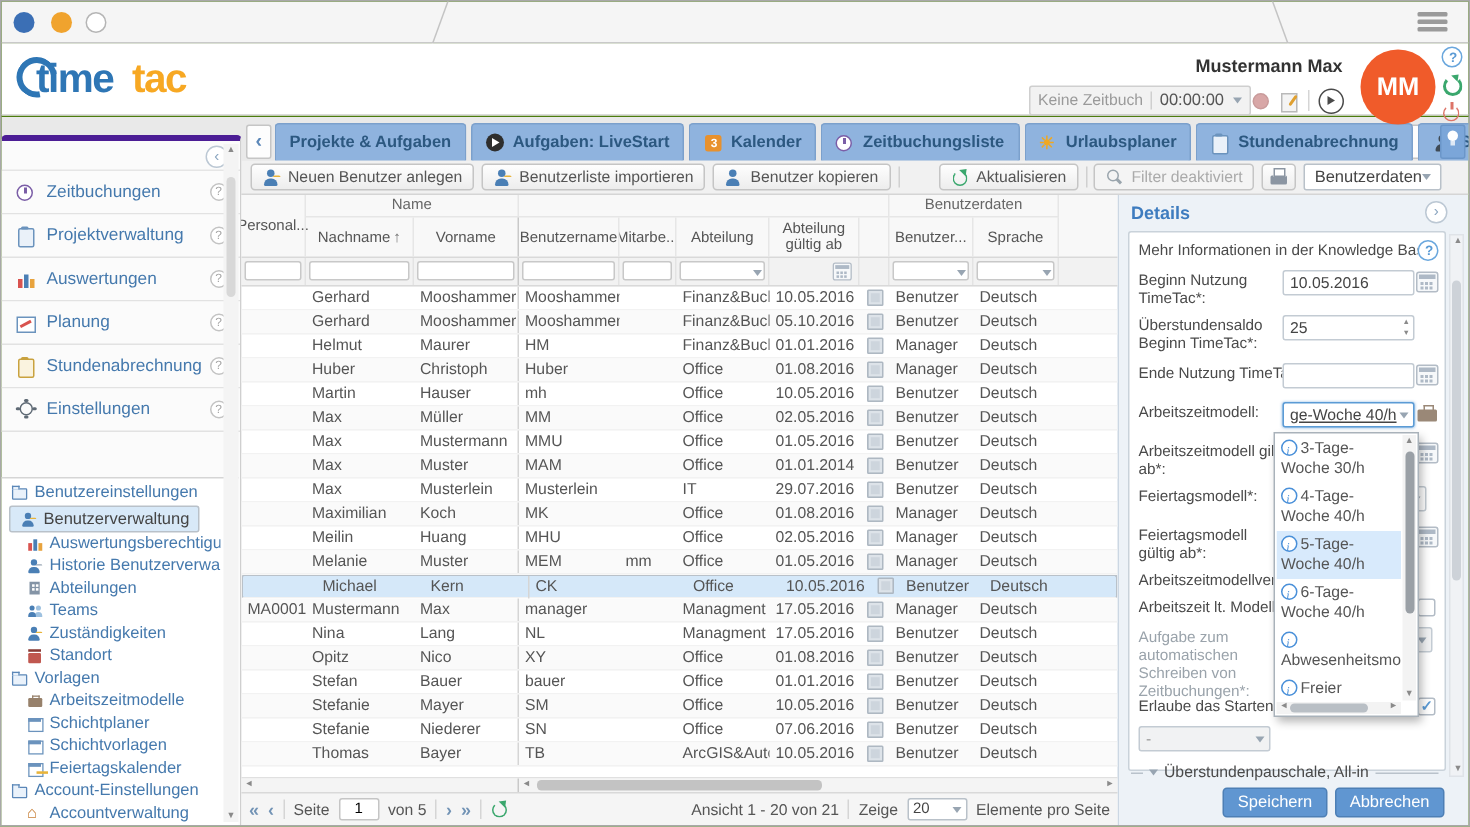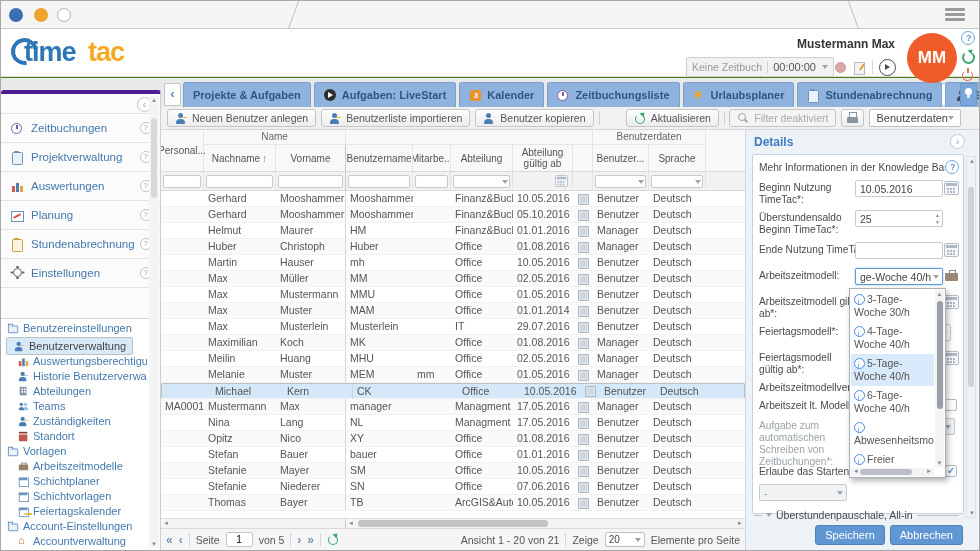--- a/index.html
+++ b/index.html
@@ -883,21 +883,21 @@
             </div>
             <div class="frow" style="height:26px">
               <div class="flab nowrap">Ende Nutzung TimeTac:</div>
               <div class="fctl"><input class="fin" value="" style=""></div>
               <div class="ficon">
                   <span class="fld-cal"></span>
                 </div>
             </div>
             <div class="frow" style="height:26px">
               <div class="flab nowrap">Arbeitszeitmodell:</div>
-              <div class="fctl"><input class="fin focus" style="" value="ge-Woche 40/h"><span class="fchev chev"></span></div>
+              <div class="fctl"><input class="fin focus" style=" text-decoration: underline;" value="ge-Woche 40/h"><span class="fchev chev"></span></div>
               <div class="ficon">
                   <span class="fld-case"></span>
                 </div>
             </div>
             <div class="frow" style="height:30px">
               <div class="flab">Arbeitszeitmodell gilt ab*:</div>
               <div class="fctl"><input class="fin" style=""></div>
               <div class="ficon">
                   <span class="fld-cal"></span>
                 </div>

